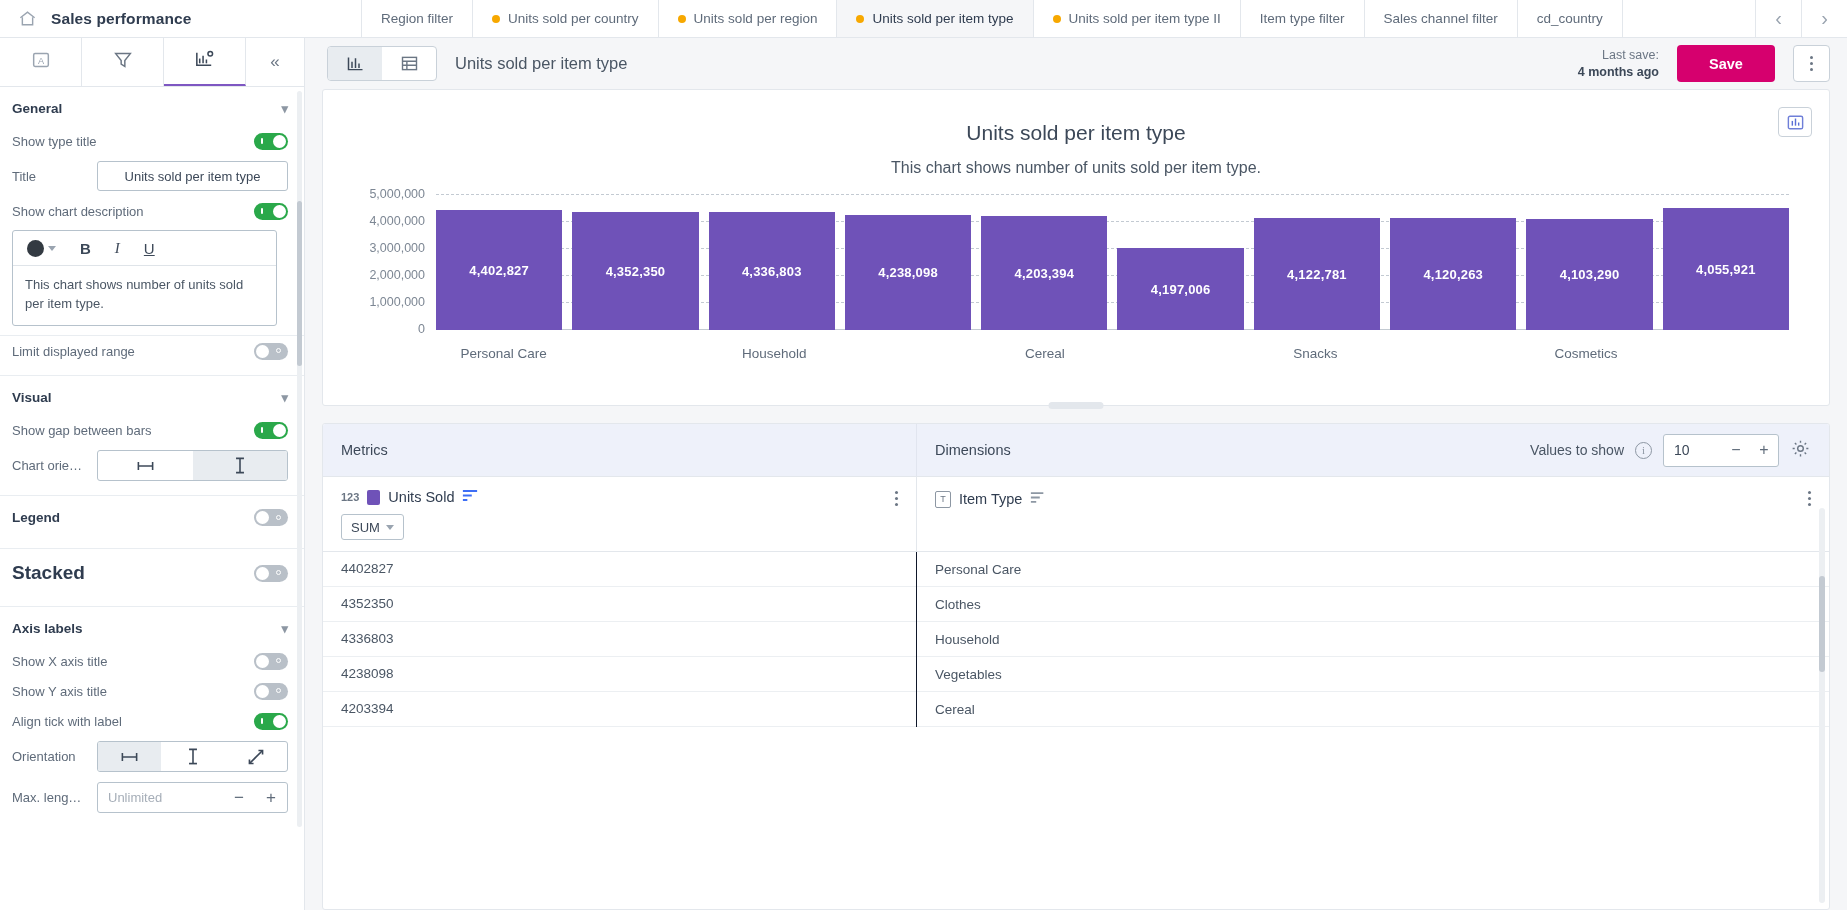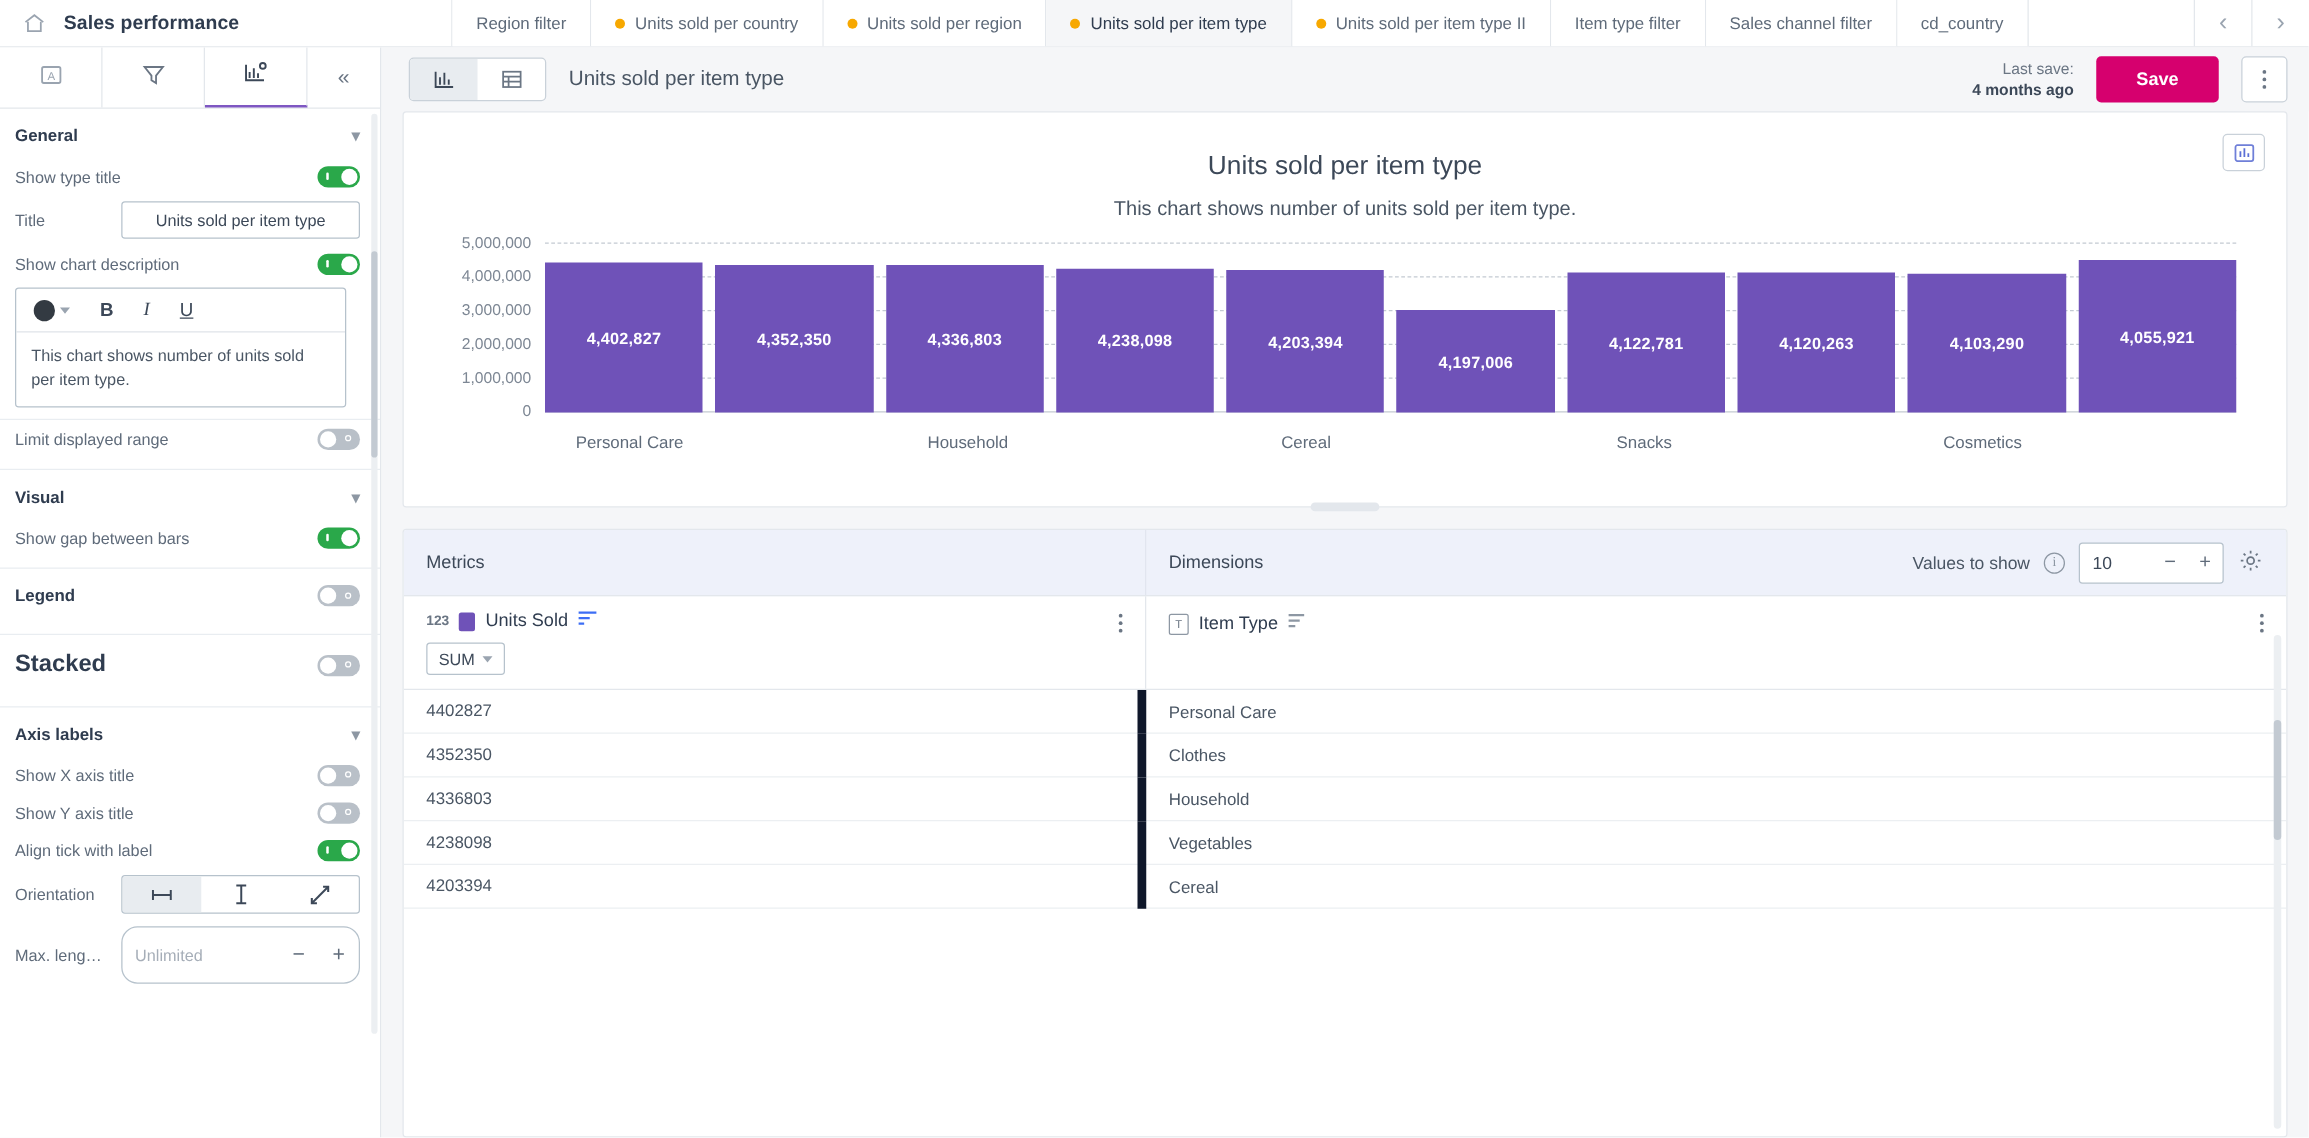--- a/index.html
+++ b/index.html
@@ -105,22 +105,22 @@
   .seg{
     display:flex; border:1px solid #b6c2cc; border-radius:3px; overflow:hidden;
     height:31px; background:#fff;
   }
   .seg div{
     display:flex;align-items:center;justify-content:center; cursor:pointer;
     color:#3c4858; font-size:14px;
   }
   .seg div.sel{ background:#e8ecf0; }
   .stepper{
-    display:flex;align-items:center; border:1px solid #b6c2cc;border-radius:13px;
-    height:46px; width:191px; background:#fff;
+    display:flex;align-items:center; border:1px solid #b6c2cc;border-radius:3px;
+    height:31px; width:191px; background:#fff;
   }
   .stepper .v{ flex:1; padding:0 10px; font-size:13px; color:#a6aeb8;}
   .stepper .pm{ width:32px; text-align:center; font-size:17px; color:#5f6b7a; cursor:pointer;}
   .scrolltrk{
     position:absolute; right:2px; top:4px; width:5px; height:736px;
     background:#eceff2; border-radius:3px;
   }
   .scrolltrk i{ position:absolute;left:0;top:110px;width:5px;height:165px;background:#c3cad2;border-radius:3px;display:block;}
   
   .main{ flex:1; min-width:0; display:flex; flex-direction:column; background:#f5f6f8;}
@@ -196,21 +196,21 @@
   .sumbtn{
     margin-top:8px; display:inline-flex;align-items:center;gap:6px;
     border:1px solid #b6c2cc;border-radius:3px;height:26px;padding:0 9px;
     font-size:13px;color:#3c4858;background:#fff;cursor:pointer;
   }
   .tbox{ width:16px;height:17px;border:1.3px solid #8d97a3;border-radius:2px;
          display:flex;align-items:center;justify-content:center;font-size:9px;color:#6b7684;}
   .rowkebab{ position:absolute; right:18px; top:14px; display:flex;flex-direction:column;gap:3px; cursor:pointer;}
   .rowkebab i{ width:3px;height:3px;border-radius:50%;background:#6b7684;display:block;}
   .drow{ display:flex; height:35px; border-bottom:1px solid #eceff2; align-items:center;}
-  .drow .c1{ width:594px; padding-left:18px; font-size:13.5px;color:#4a5664; border-right:7px solid #0f172a; line-height:34px; height:35px;}
+  .drow .c1{ width:594px; padding-left:18px; font-size:13.5px;color:#4a5664; border-right:1px solid #0f172a; line-height:34px; height:35px;}
   .drow .c2{ flex:1; padding-left:18px; font-size:13.5px;color:#4a5664;}
   .vtrack{ position:absolute; right:4px; top:84px; width:6px; bottom:6px; background:#eceff2; border-radius:3px;}
   .vtrack i{ position:absolute;left:0;top:68px;width:6px;height:96px;background:#c3cad2;border-radius:3px;display:block;}
 </style>
 </head>
 <body>
 
 <div class="topbar">
   <div class="brand">
     <span class="home-ico">
@@ -339,20 +339,39 @@
       <div class="sect-head">
         <span>Visual</span>
         <span class="chev">▾</span>
       </div>
       <div class="row">
         <span class="row-lbl">Show gap between bars</span>
         <span class="tgl on">
             <i class="mark"></i>
             <i class="knob"></i>
           </span>
+      </div>
+      <div class="row">
+        <span class="row-lbl">Chart orie…</span>
+        <span class="seg" style="width:191px;">
+          <div style="width:95px;">
+            <svg width="19" height="12" viewBox="0 0 24 14" stroke="#3c4858" stroke-width="2" fill="none">
+              <path d="M3 2 V12"></path>
+                <path d="M21 2 V12"></path>
+                <path d="M3 7 H21"></path>
+            </svg>
+          </div>
+          <div style="width:95px;" class="sel">
+            <svg width="12" height="19" viewBox="0 0 14 24" stroke="#3c4858" stroke-width="2" fill="none">
+              <path d="M2 3 H12"></path>
+                <path d="M2 21 H12"></path>
+                <path d="M7 3 V21"></path>
+            </svg>
+          </div>
+        </span>
       </div>
       <div class="divider"></div>
 
       <div class="row" style="padding-top:13px;padding-bottom:13px;">
         <span class="row-lbl" style="font-weight:bold;color:#2f3c4f;font-size:13.5px;">Legend</span>
         <span class="tgl off">
             <i class="mark"></i>
             <i class="knob"></i>
           </span>
       </div>

